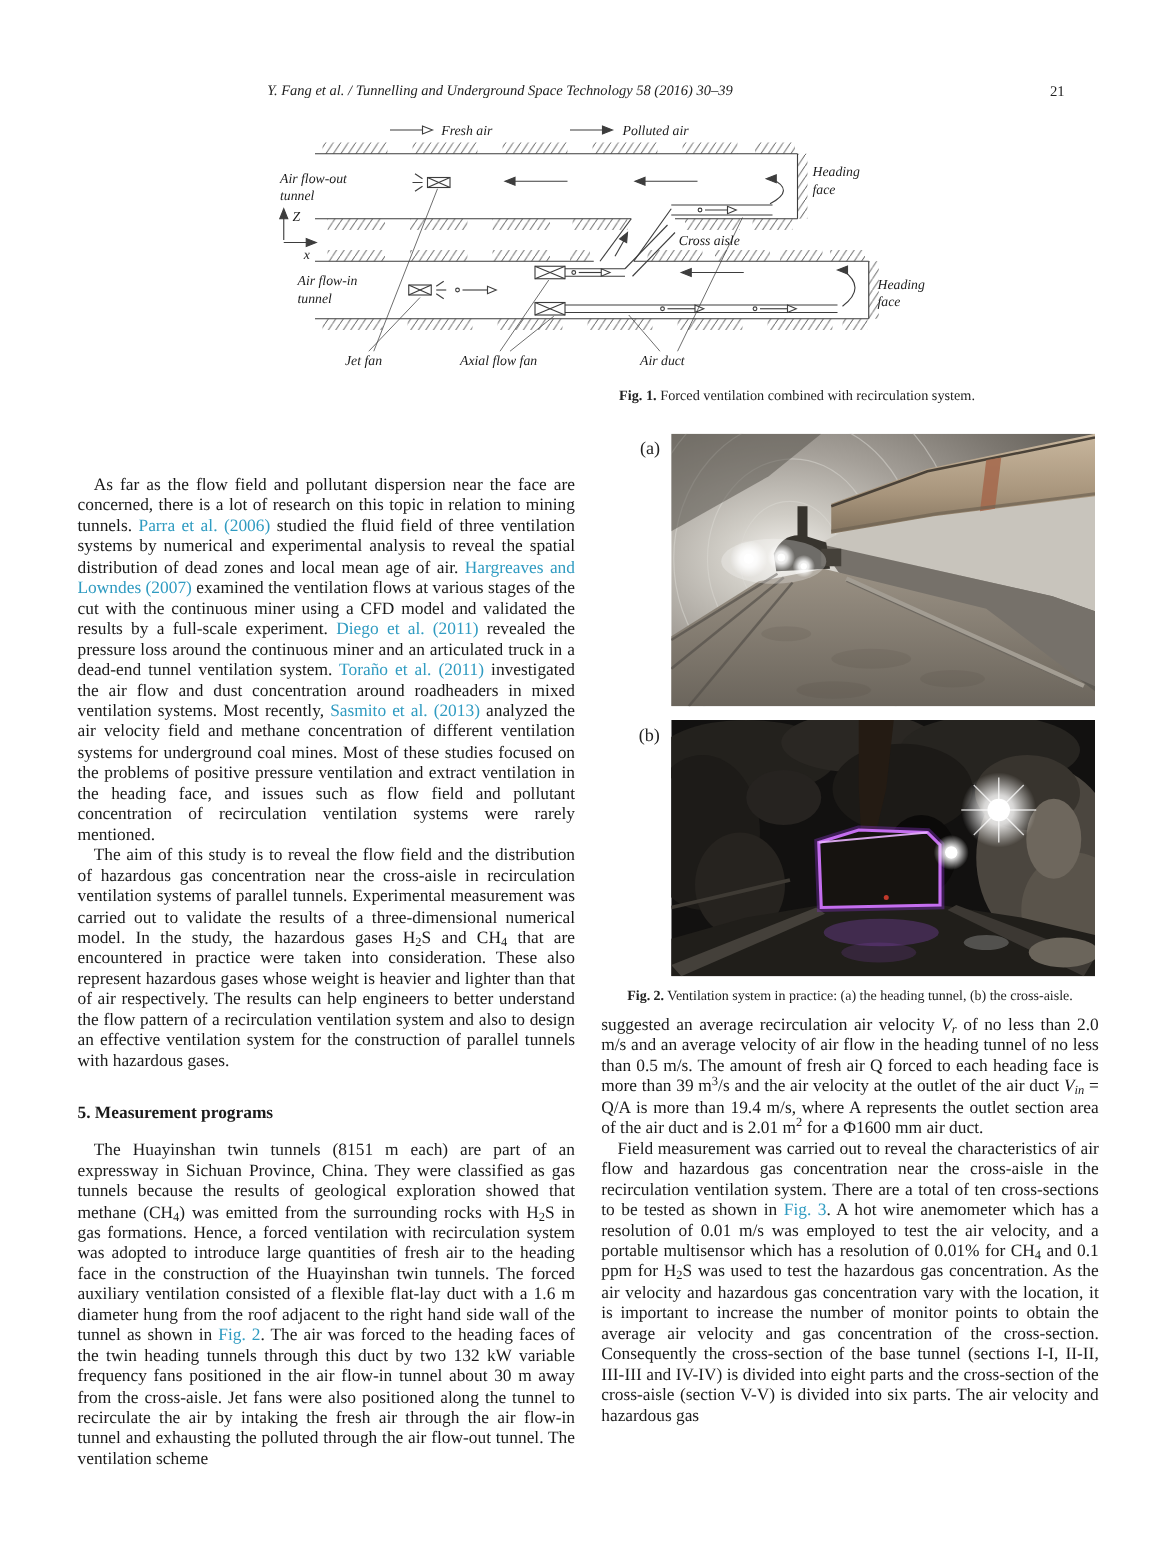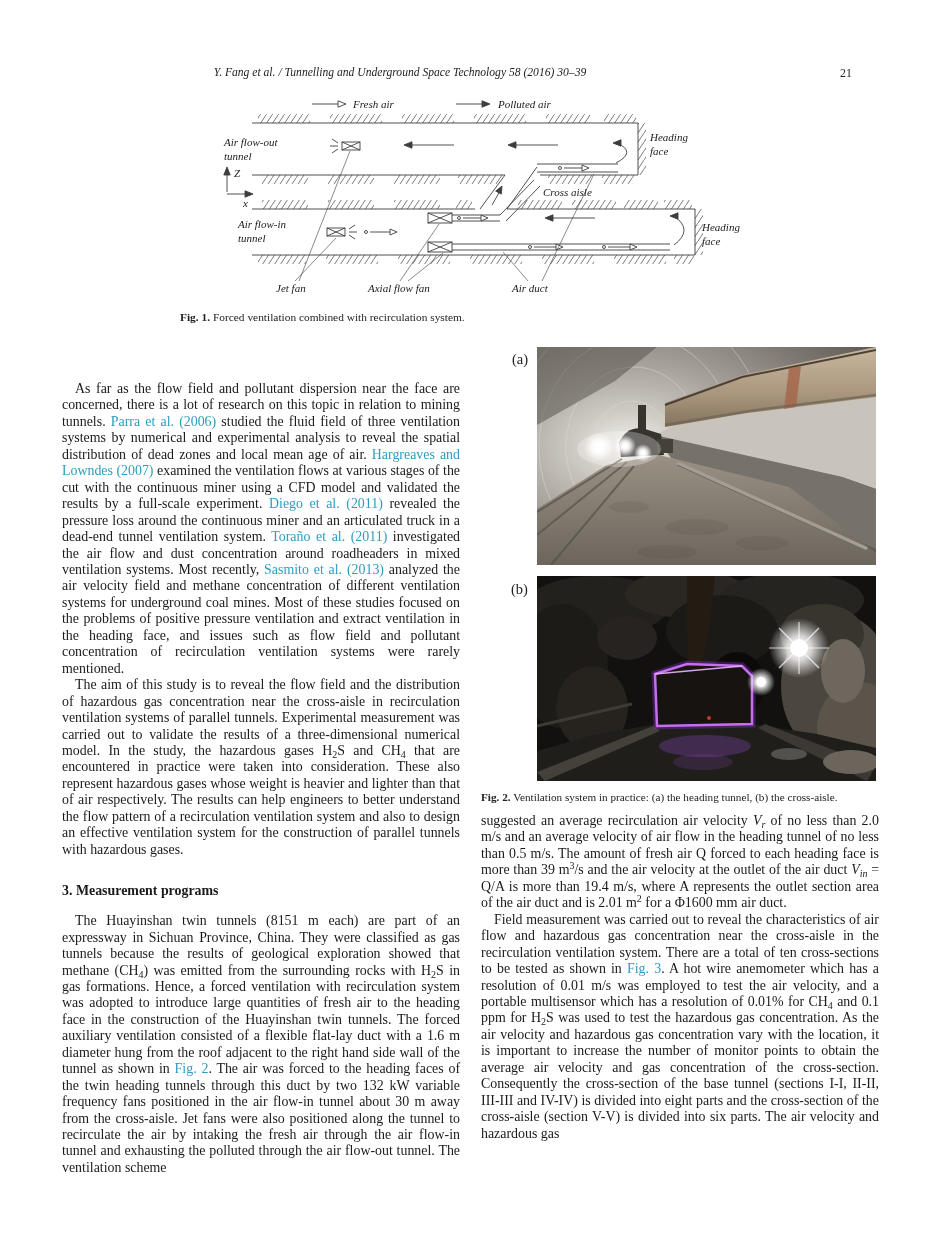--- a/index.html
+++ b/index.html
@@ -1,35 +1,35 @@
 <!DOCTYPE html>
 <html><head>
 <meta charset="utf-8">
 <style>
   html,body{margin:0;padding:0;background:#e8e8e8;}
   .page{position:relative;width:925px;height:1234px;background:#ffffff;font-family:"Liberation Serif",serif;color:#1a1a1a;overflow:hidden;padding-left:20px;}
   .running-head{position:absolute;top:66px;left:62px;width:676px;text-align:center;font-style:italic;font-size:11.6px;color:#222;}
   .page-num{position:absolute;top:66px;left:840px;font-size:11.8px;color:#222;}
   .fig1-wrap{position:absolute;left:200px;top:97px;width:560px;height:215px;font-style:italic;}
-  .fig1-caption{position:absolute;top:311px;left:180px;width:600px;text-align:left;font-size:11.4px;color:#222;}
+  .fig1-caption{position:absolute;top:311px;left:180px;width:600px;text-align:right;font-size:11.4px;color:#222;}
   .cap-label{font-weight:bold;}
   .col{position:absolute;width:398px;}
   .col-left{left:62px;top:341px;margin-top:40px;}
   .col-right{left:481px;top:345px;height:840px;}
   .col p{margin:0;text-align:justify;font-size:13.9px;line-height:16.45px;text-indent:13px;}
   .col p.no-indent{text-indent:0;}
   .col h2{font-size:13.9px;line-height:17px;margin:24px 0 14px 0;font-weight:bold;}
   sub,sup{font-size:0.72em;line-height:0;}
   sub{vertical-align:-0.25em;}
   sup{vertical-align:0.5em;}
   sub.it,i.var{font-style:italic;}
   .cite{color:#2f9bc1;}
   .panel-label{position:absolute;font-size:14.5px;color:#222;}
   .photo{position:absolute;left:56px;width:339px;font-size:0;line-height:0;}
-  .fig2-caption{position:absolute;top:446px;left:0;width:398px;text-align:left;font-size:11.2px;color:#222;}
+  .fig2-caption{position:absolute;top:446px;left:0;width:398px;text-align:center;font-size:11.2px;color:#222;}
   .right-text{position:absolute;top:468px;left:0;width:398px;}
   .fig1-wrap svg text{font-family:"Liberation Serif",serif;font-size:11px;fill:#1a1a1a;}
 </style>
 </head>
 <body>
 
 <div class="page">
 
   <div class="running-head">Y. Fang et al. / Tunnelling and Underground Space Technology 58 (2016) 30–39</div>
   <div class="page-num">21</div>
@@ -187,21 +187,21 @@
       </g>
     </svg>
   </div>
   <div class="fig1-caption">
     <span class="cap-label">Fig. 1.</span><span> Forced ventilation combined with recirculation system.</span>
   </div>
 
   <div class="col col-left">
     <p><span>As far as the flow field and pollutant dispersion near the face are concerned, there is a lot of research on this topic in relation to mining tunnels. </span><span class="cite">Parra et al. (2006)</span><span> studied the fluid field of three ventilation systems by numerical and experimental analysis to reveal the spatial distribution of dead zones and local mean age of air. </span><span class="cite">Hargreaves and Lowndes (2007)</span><span> examined the ventilation flows at various stages of the cut with the continuous miner using a CFD model and validated the results by a full-scale experiment. </span><span class="cite">Diego et al. (2011)</span><span> revealed the pressure loss around the continuous miner and an articulated truck in a dead-end tunnel ventilation system. </span><span class="cite">Toraño et al. (2011)</span><span> investigated the air flow and dust concentration around roadheaders in mixed ventilation systems. Most recently, </span><span class="cite">Sasmito et al. (2013)</span><span> analyzed the air velocity field and methane concentration of different ventilation systems for underground coal mines. Most of these studies focused on the problems of positive pressure ventilation and extract ventilation in the heading face, and issues such as flow field and pollutant concentration of recirculation ventilation systems were rarely mentioned.</span></p>
     <p><span>The aim of this study is to reveal the flow field and the distribution of hazardous gas concentration near the cross-aisle in recirculation ventilation systems of parallel tunnels. Experimental measurement was carried out to validate the results of a three-dimensional numerical model. In the study, the hazardous gases H</span><sub>2</sub><span>S and CH</span><sub>4</sub><span> that are encountered in practice were taken into consideration. These also represent hazardous gases whose weight is heavier and lighter than that of air respectively. The results can help engineers to better understand the flow pattern of a recirculation ventilation system and also to design an effective ventilation system for the construction of parallel tunnels with hazardous gases.</span></p>
-    <h2>3. Measurement programs</h2>
+    <h2>5. Measurement programs</h2>
     <p><span>The Huayinshan twin tunnels (8151 m each) are part of an expressway in Sichuan Province, China. They were classified as gas tunnels because the results of geological exploration showed that methane (CH</span><sub>4</sub><span>) was emitted from the surrounding rocks with H</span><sub>2</sub><span>S in gas formations. Hence, a forced ventilation with recirculation system was adopted to introduce large quantities of fresh air to the heading face in the construction of the Huayinshan twin tunnels. The forced auxiliary ventilation consisted of a flexible flat-lay duct with a 1.6 m diameter hung from the roof adjacent to the right hand side wall of the tunnel as shown in </span><span class="cite">Fig. 2</span><span>. The air was forced to the heading faces of the twin heading tunnels through this duct by two 132 kW variable frequency fans positioned in the air flow-in tunnel about 30 m away from the cross-aisle. Jet fans were also positioned along the tunnel to recirculate the air by intaking the fresh air through the air flow-in tunnel and exhausting the polluted through the air flow-out tunnel. The ventilation scheme</span></p>
   </div>
 
   <div class="col col-right">
     <div class="panel-label" style="left:31px;top:6px;">(a)</div>
     <div class="photo" style="top:2px;height:218px;">
       <svg width="339" height="218" viewBox="0 0 339 218">
         <defs>
           <radialGradient id="tg" cx="0.27" cy="0.45" r="0.85">
             <stop offset="0%" stop-color="#f2f0ec"></stop>

